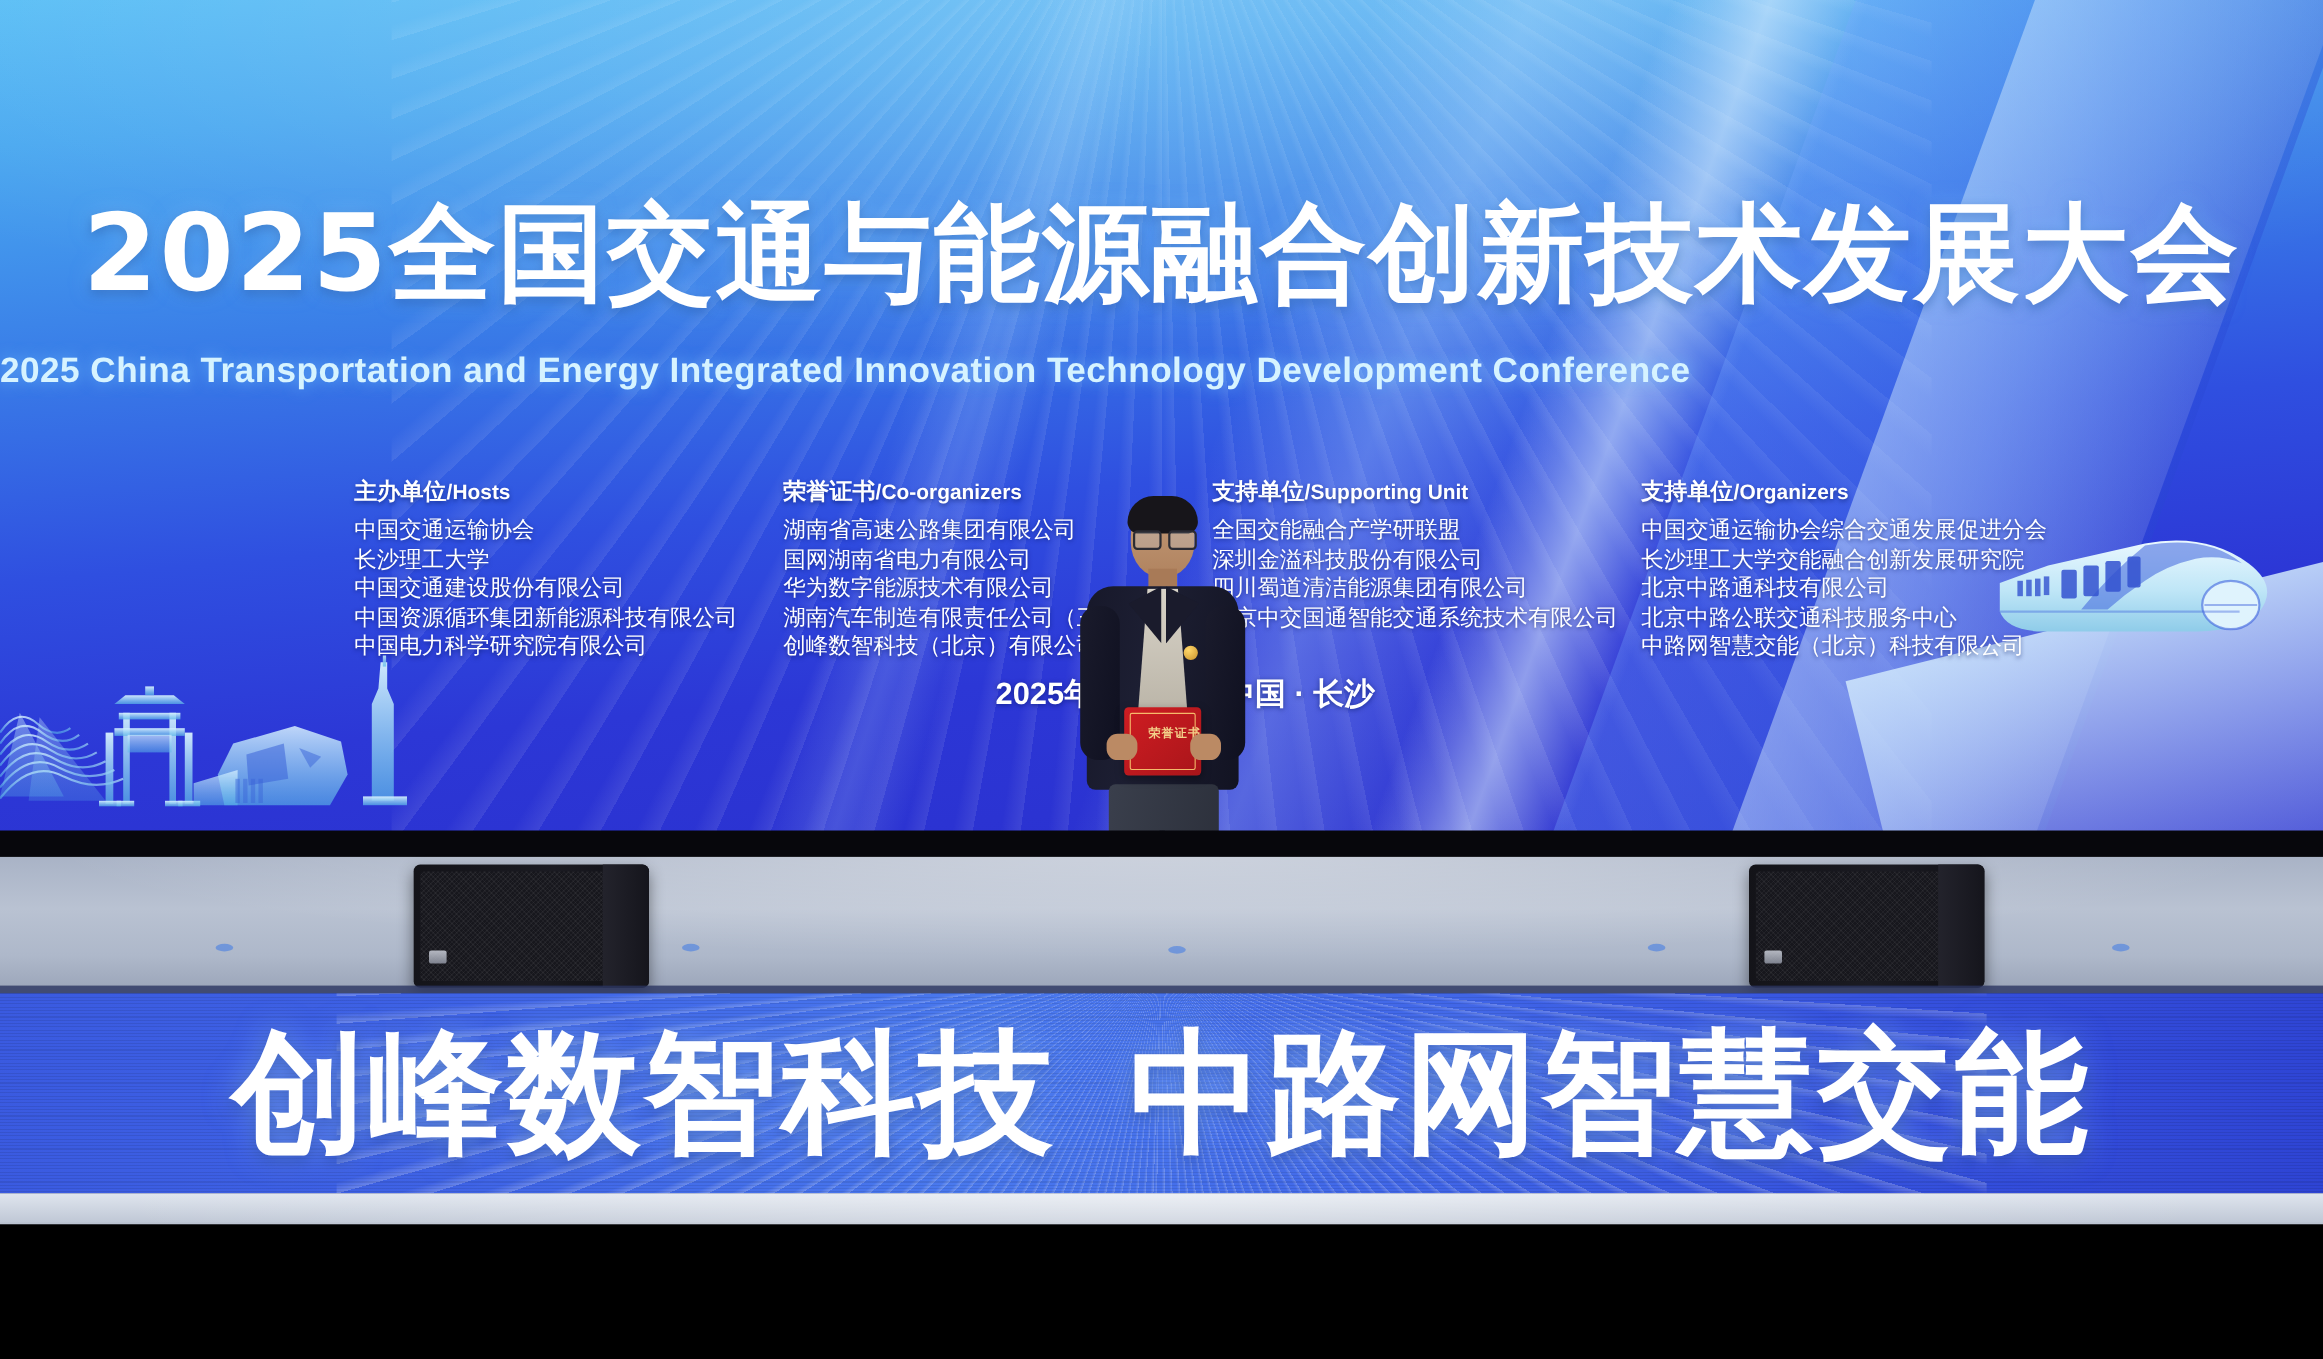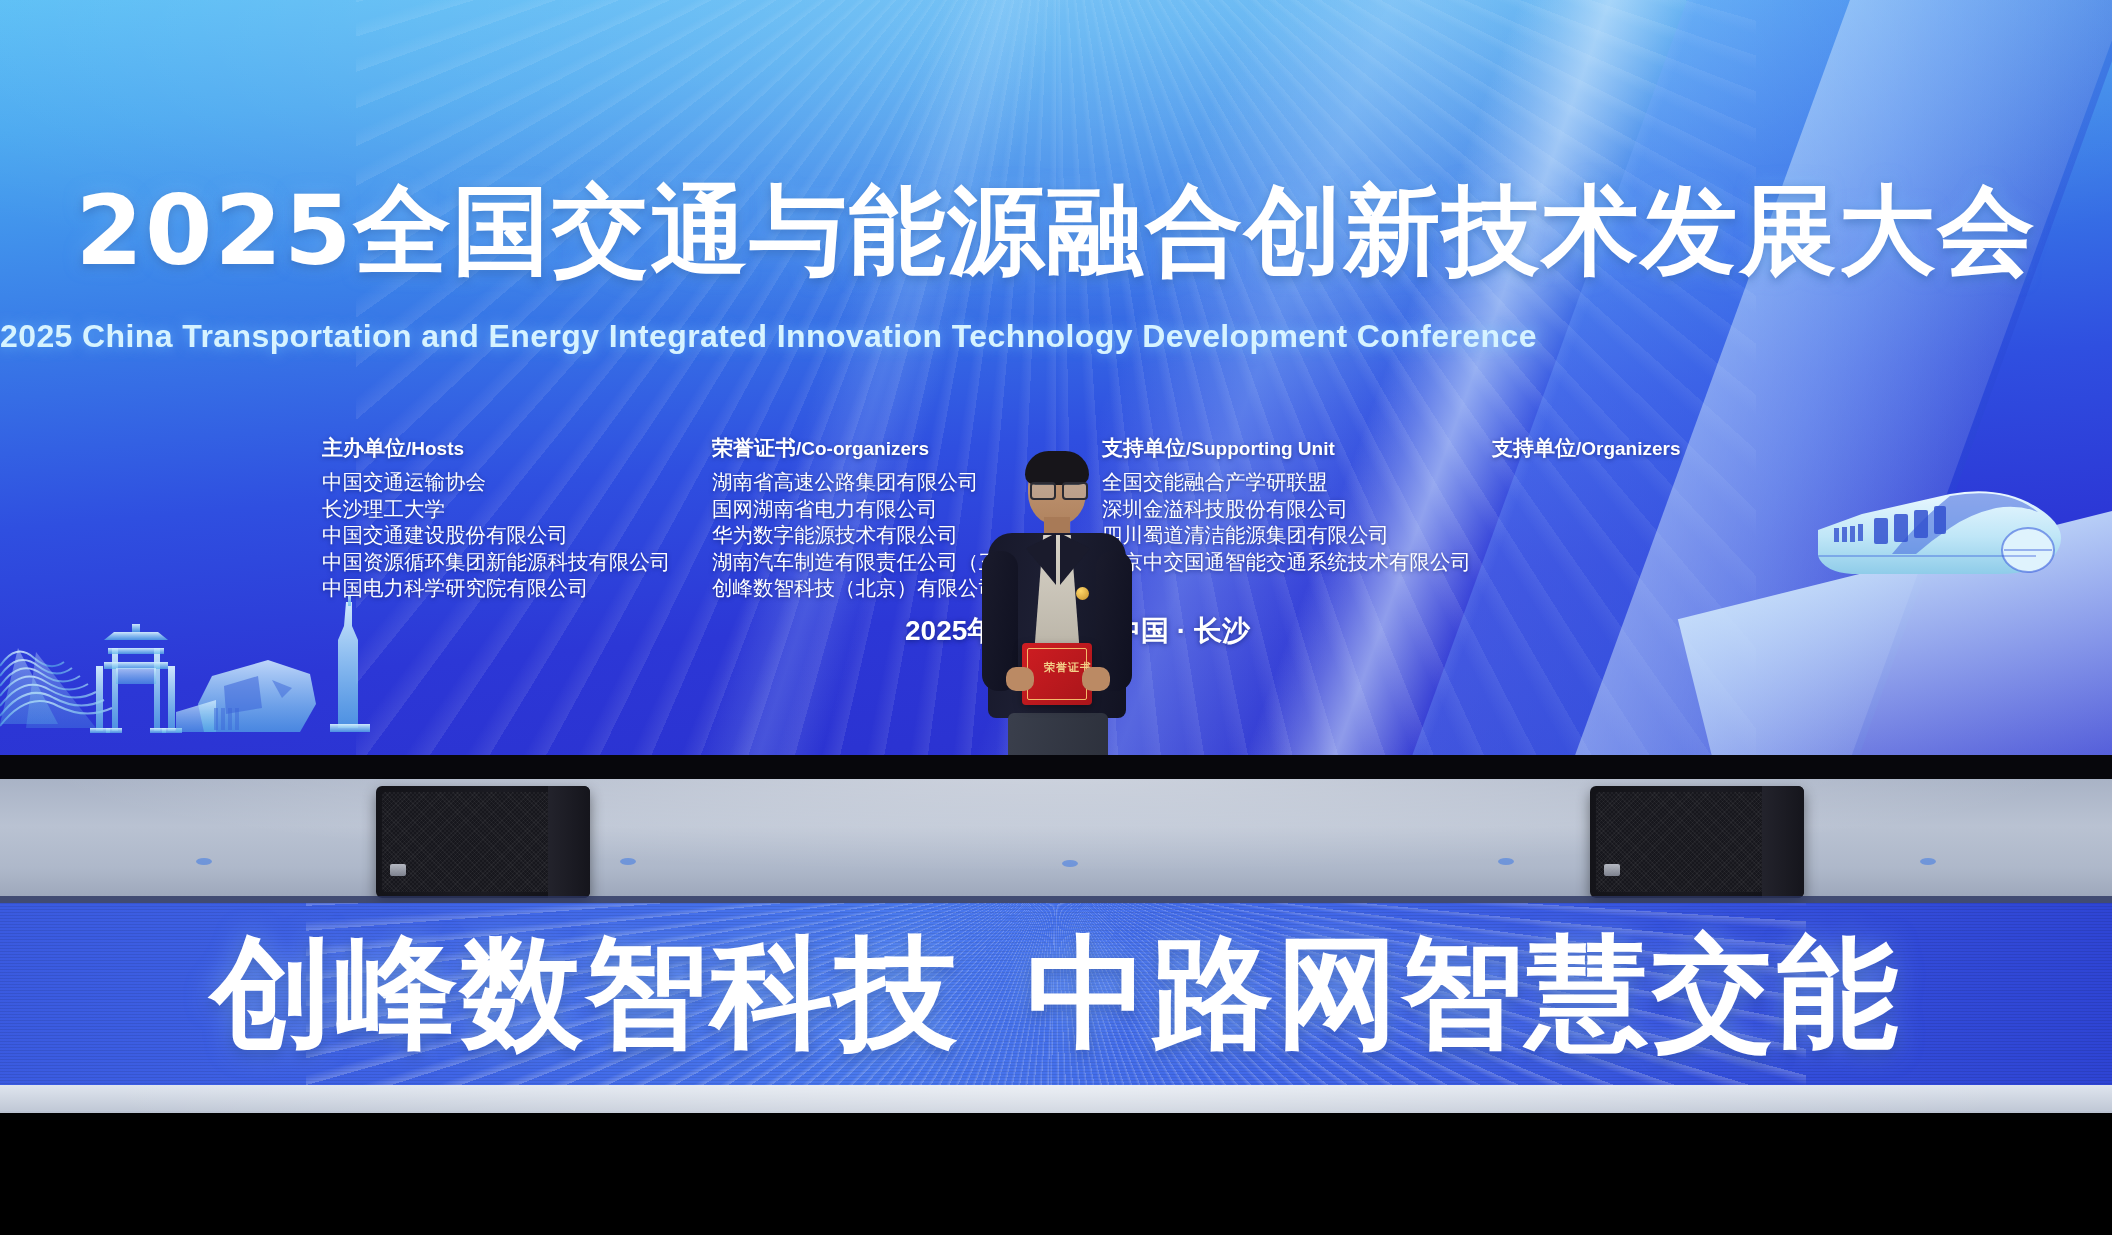--- a/index.html
+++ b/index.html
@@ -210,20 +210,27 @@
           <li>深圳金溢科技股份有限公司</li>
           <li>四川蜀道清洁能源集团有限公司</li>
           <li>北京中交国通智能交通系统技术有限公司</li>
         </ul>
       </div>
 
       <div class="col" id="col3">
         <div class="col-head">
           <span>支持单位</span><span class="en">/Organizers</span>
         </div>
+        <ul class="col-list">
+          <li>中国交通运输协会综合交通发展促进分会</li>
+          <li>长沙理工大学交能融合创新发展研究院</li>
+          <li>北京中路通科技有限公司</li>
+          <li>北京中路公联交通科技服务中心</li>
+          <li>中路网智慧交能（北京）科技有限公司</li>
+        </ul>
       </div>
     </div>
 
     <div class="datebar">
       <div class="date">2025年10月</div>
       <div class="place">中国 · 长沙</div>
     </div>
 
     <div class="skyline">
       <svg viewBox="0 0 400 165" width="400" height="165" xmlns="http://www.w3.org/2000/svg">

